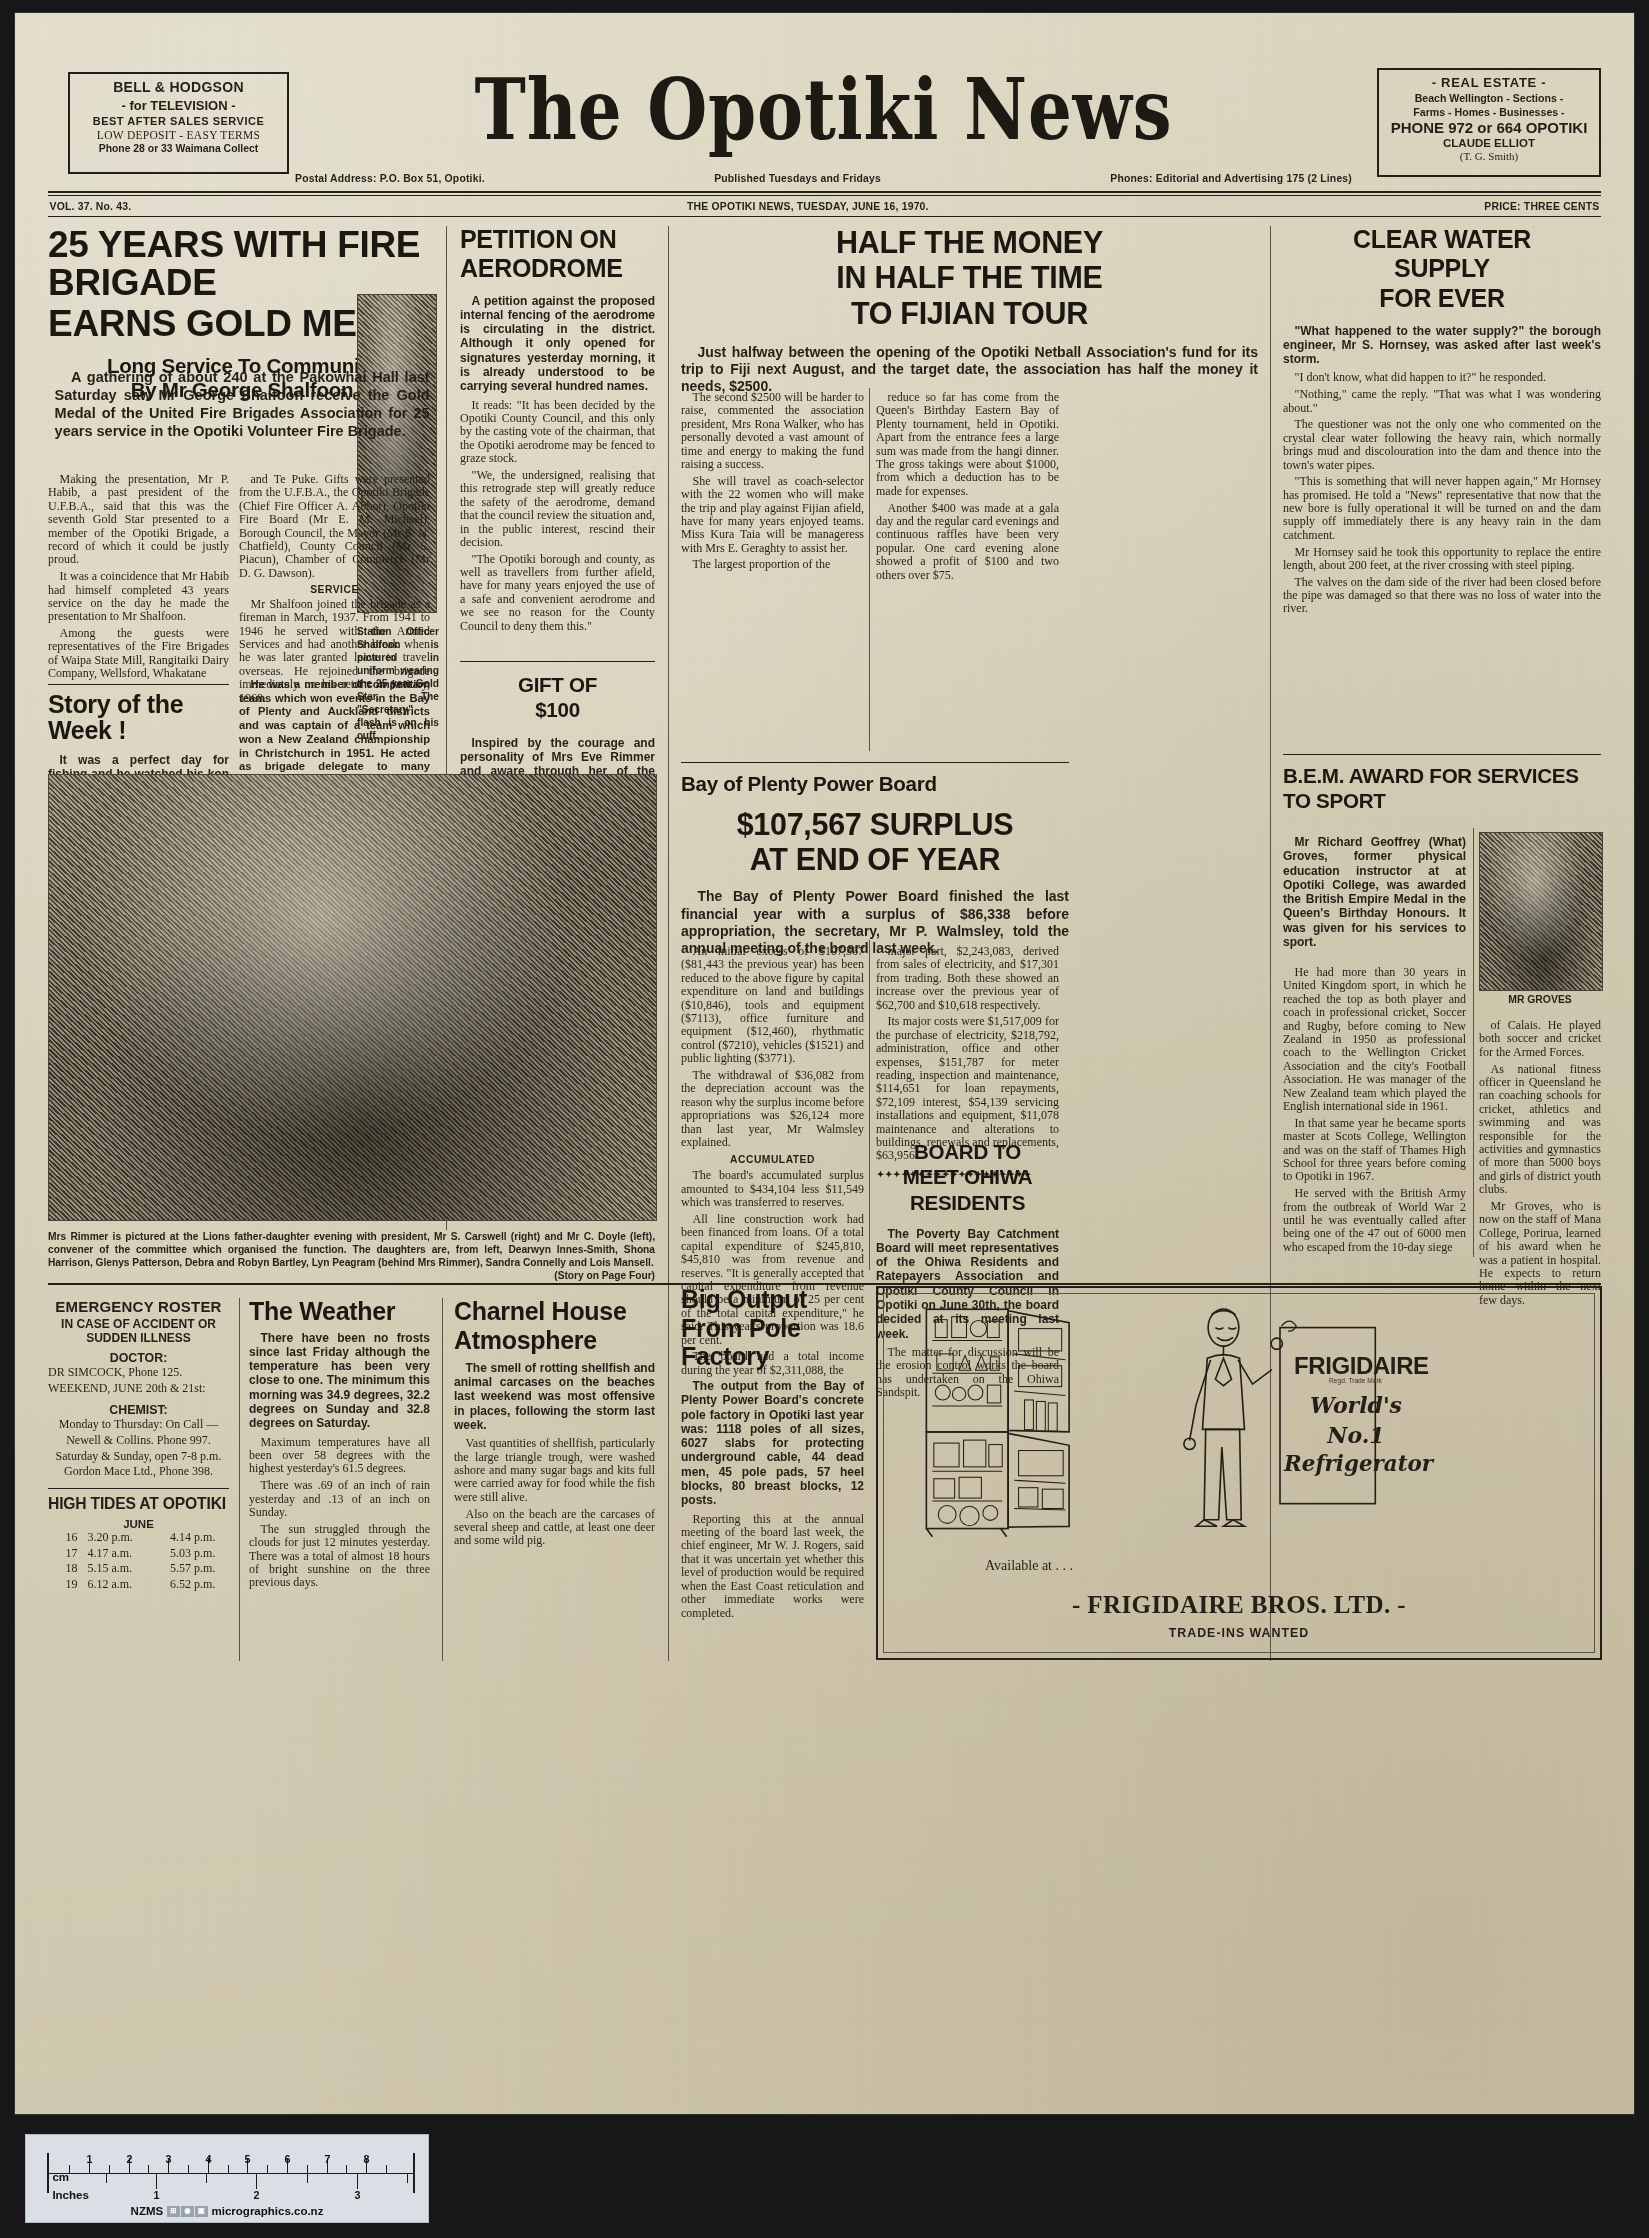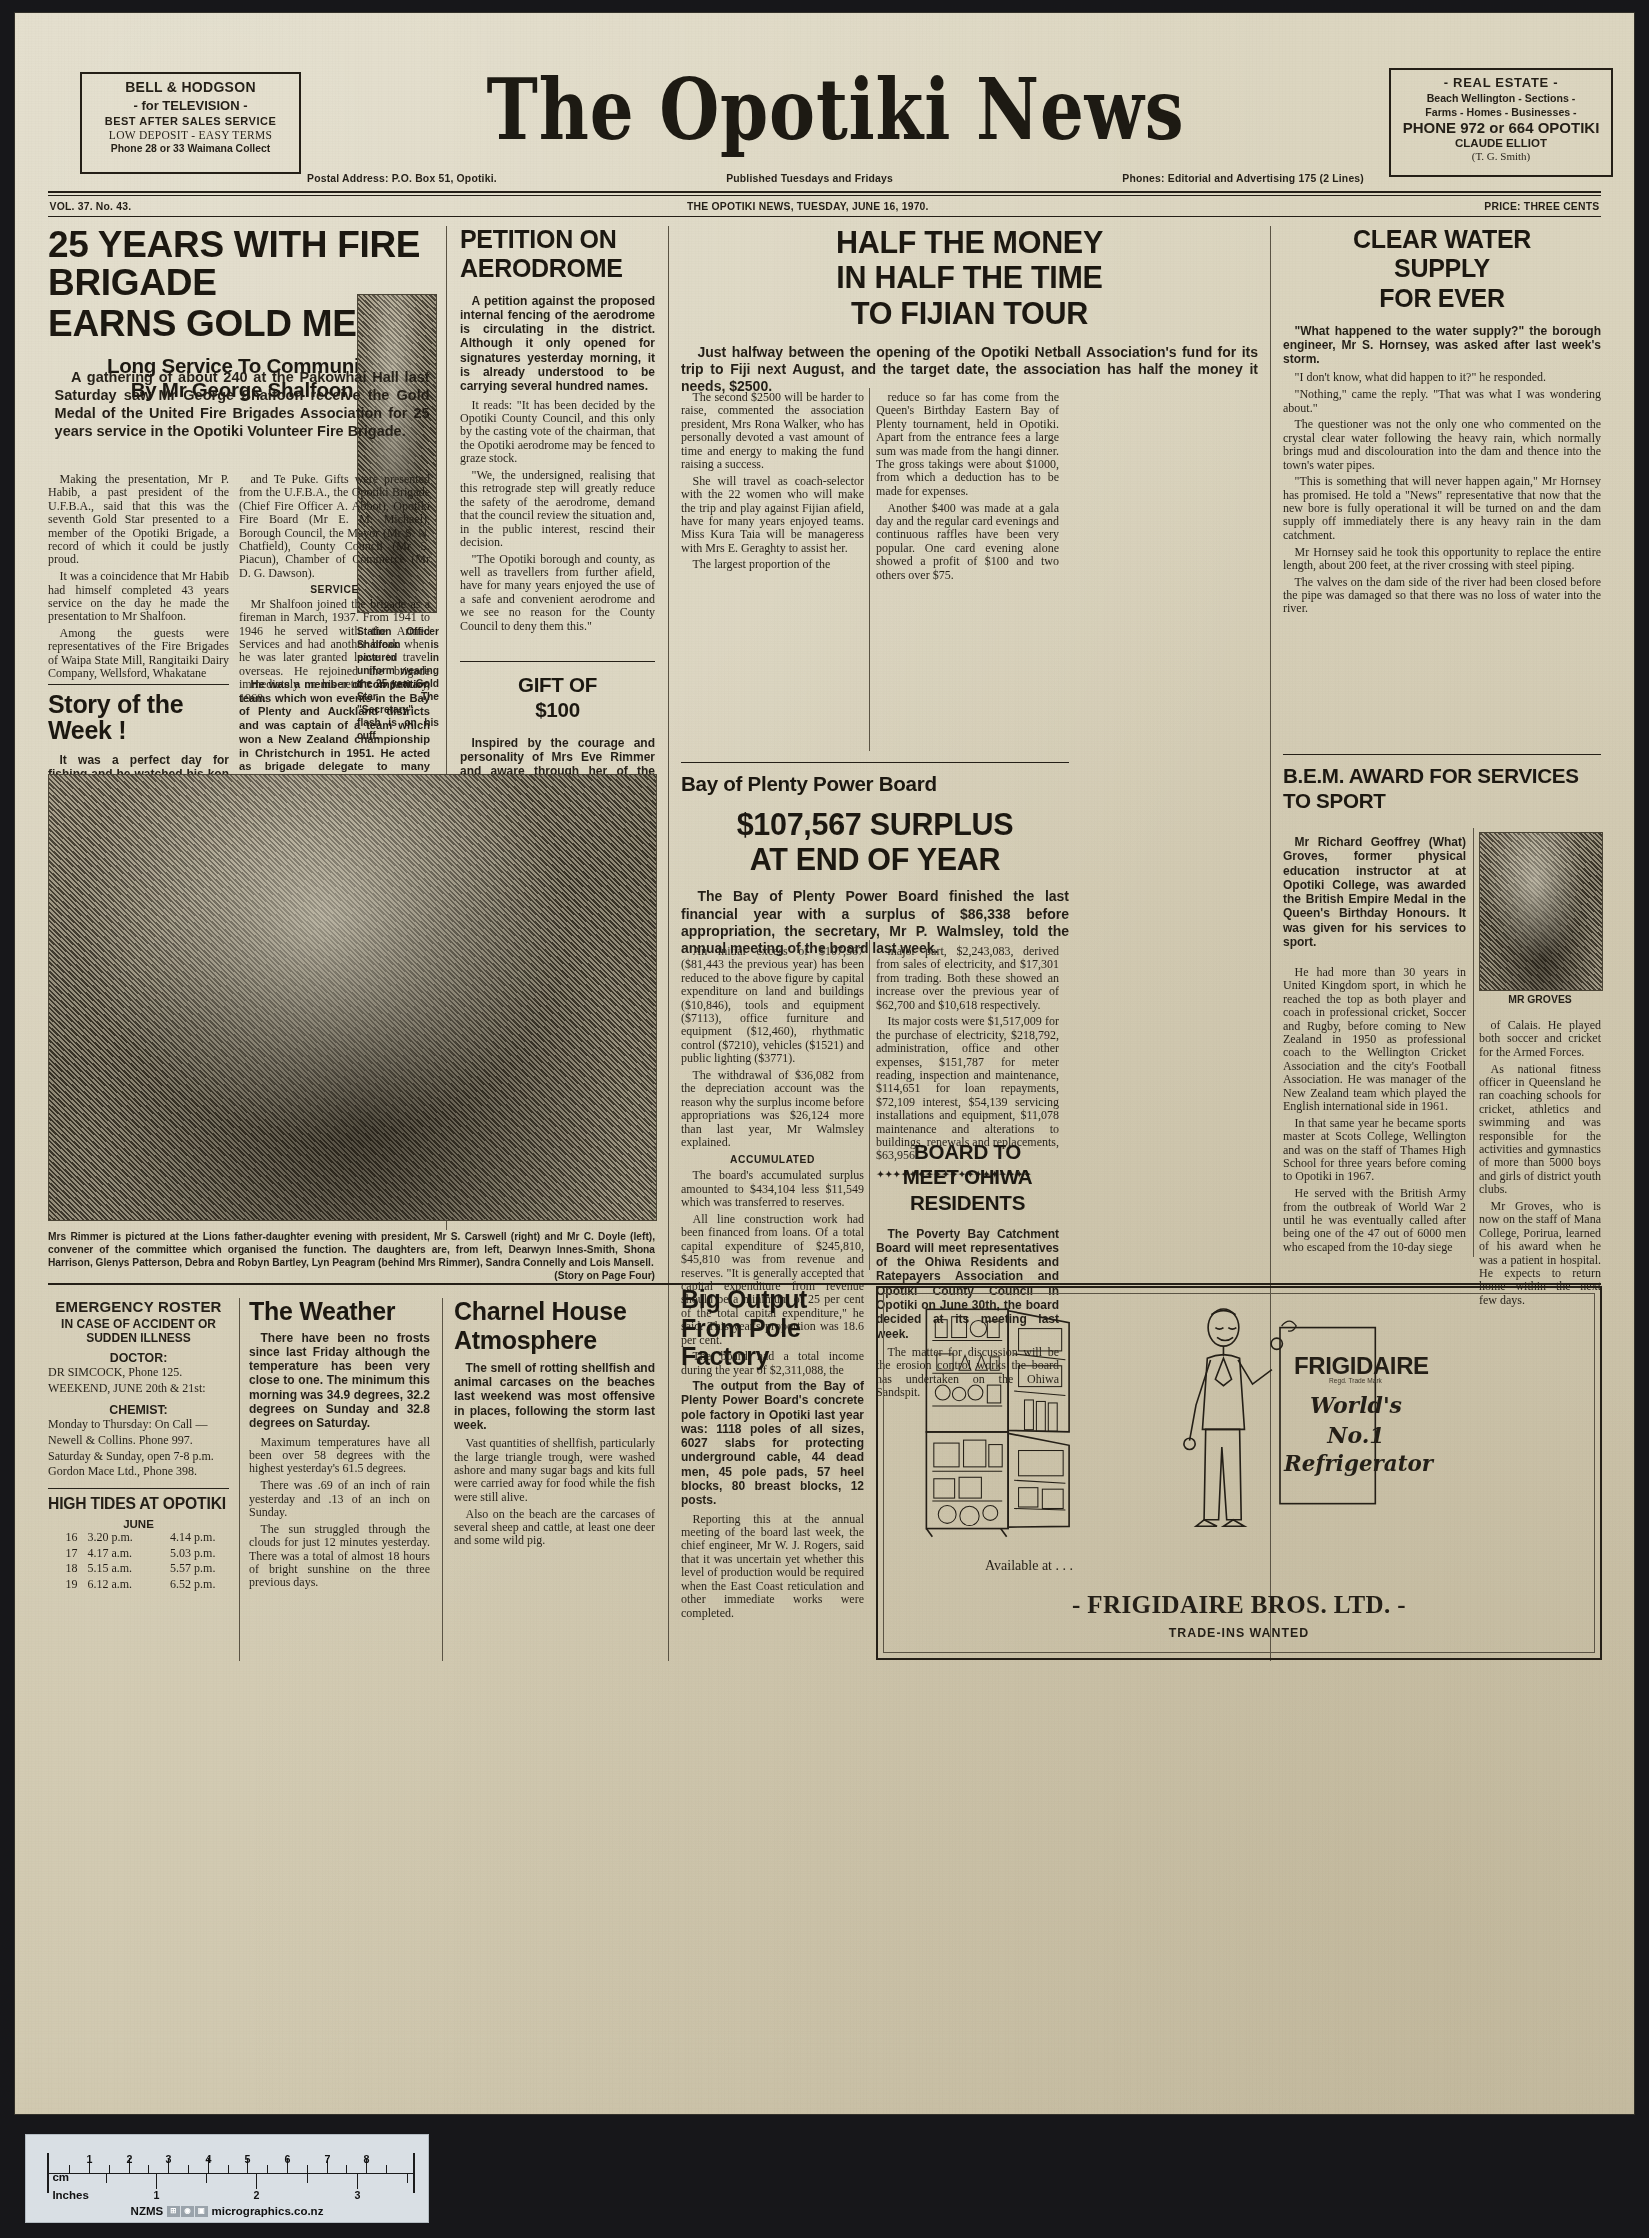--- a/index.html
+++ b/index.html
@@ -30,21 +30,21 @@
   .body-serif{font-family:"Liberation Serif",serif;font-size:12px;line-height:13.4px;text-align:justify;}
   .body-serif p{margin:0 0 3.3px 0;text-indent:11.5px;}
   .body-sans{font-family:"Liberation Sans",sans-serif;font-weight:bold;font-size:12px;line-height:14.3px;text-align:justify;}
   .body-sans p{margin:0 0 5px 0;text-indent:11.5px;}
   .lead{font-family:"Liberation Sans",sans-serif;font-weight:bold;font-size:14.5px;line-height:18px;text-align:justify;}
   .lead p{margin:0 0 5.8px 0;text-indent:16.5px;}
   .sub{font-family:"Liberation Sans",sans-serif;font-weight:bold;text-align:center;font-size:10.3px;letter-spacing:0.5px;margin:4.1px 0 2.5px;}
   .rule{border-top:1.3px solid #26221a;margin:5.8px 0;}
 
   
-  .masthead{position:absolute;left:12px;top:0;width:1553px;height:132px;}
+  .masthead{position:absolute;left:0;top:0;width:1553px;height:132px;}
   .ad-box{position:absolute;border:2.1px solid #241f17;box-sizing:border-box;
     padding:5px 6.6px;text-align:center;font-family:"Liberation Sans",sans-serif;}
   .ad-box .ln{display:block;}
   #ad-bell{left:20px;top:21.4px;width:221px;height:102px;}
   #ad-bell .l1{font-weight:bold;font-size:14px;letter-spacing:0.3px;margin-bottom:2.5px;}
   #ad-bell .l2{font-weight:bold;font-size:13px;margin-bottom:2.5px;}
   #ad-bell .l3{font-weight:bold;font-size:11px;letter-spacing:0.5px;margin-bottom:1.6px;}
   #ad-bell .l4{font-family:"Liberation Serif",serif;font-size:11.5px;letter-spacing:0.3px;margin-bottom:1.6px;}
   #ad-bell .l5{font-weight:bold;font-size:10.4px;}
   #ad-re{right:0;top:16.5px;width:224px;height:109px;}
@@ -368,21 +368,21 @@
       <div class="colblk" style="left:0;top:1072px;width:181px;">
         <div class="sans center" style="font-weight:bold;font-size:15px;letter-spacing:0.2px;">EMERGENCY ROSTER</div>
         <div class="sans center" style="font-weight:bold;font-size:12px;margin-top:1.6px;">IN CASE OF ACCIDENT OR</div>
         <div class="sans center" style="font-weight:bold;font-size:12px;">SUDDEN ILLNESS</div>
         <div class="sans center" style="font-weight:bold;font-size:12.4px;margin-top:6.6px;">DOCTOR:</div>
         <div class="body-serif" style="text-align:left;font-size:12px;line-height:15.7px;">
           <div>DR SIMCOCK, Phone 125.</div>
           <div>WEEKEND, JUNE 20th &amp; 21st:</div>
         </div>
         <div class="sans center" style="font-weight:bold;font-size:12.4px;margin-top:6.6px;">CHEMIST:</div>
-        <div class="body-serif" style="text-align:left;font-size:12px;line-height:15.7px;">
+        <div class="body-serif" style="text-align:center;font-size:12px;line-height:15.7px;">
           <div>Monday to Thursday: On Call —</div>
           <div>Newell &amp; Collins. Phone 997.</div>
           <div>Saturday &amp; Sunday, open 7-8 p.m.</div>
           <div>Gordon Mace Ltd., Phone 398.</div>
         </div>
         <div class="rule" style="margin-top:8.2px;"></div>
         <div class="sans" style="font-weight:bold;font-size:15.7px;letter-spacing:-0.2px;">HIGH TIDES AT OPOTIKI</div>
         <div class="sans center" style="font-weight:bold;font-size:11.5px;margin-top:5px;">JUNE</div>
         <table class="tide">
           <tbody>

